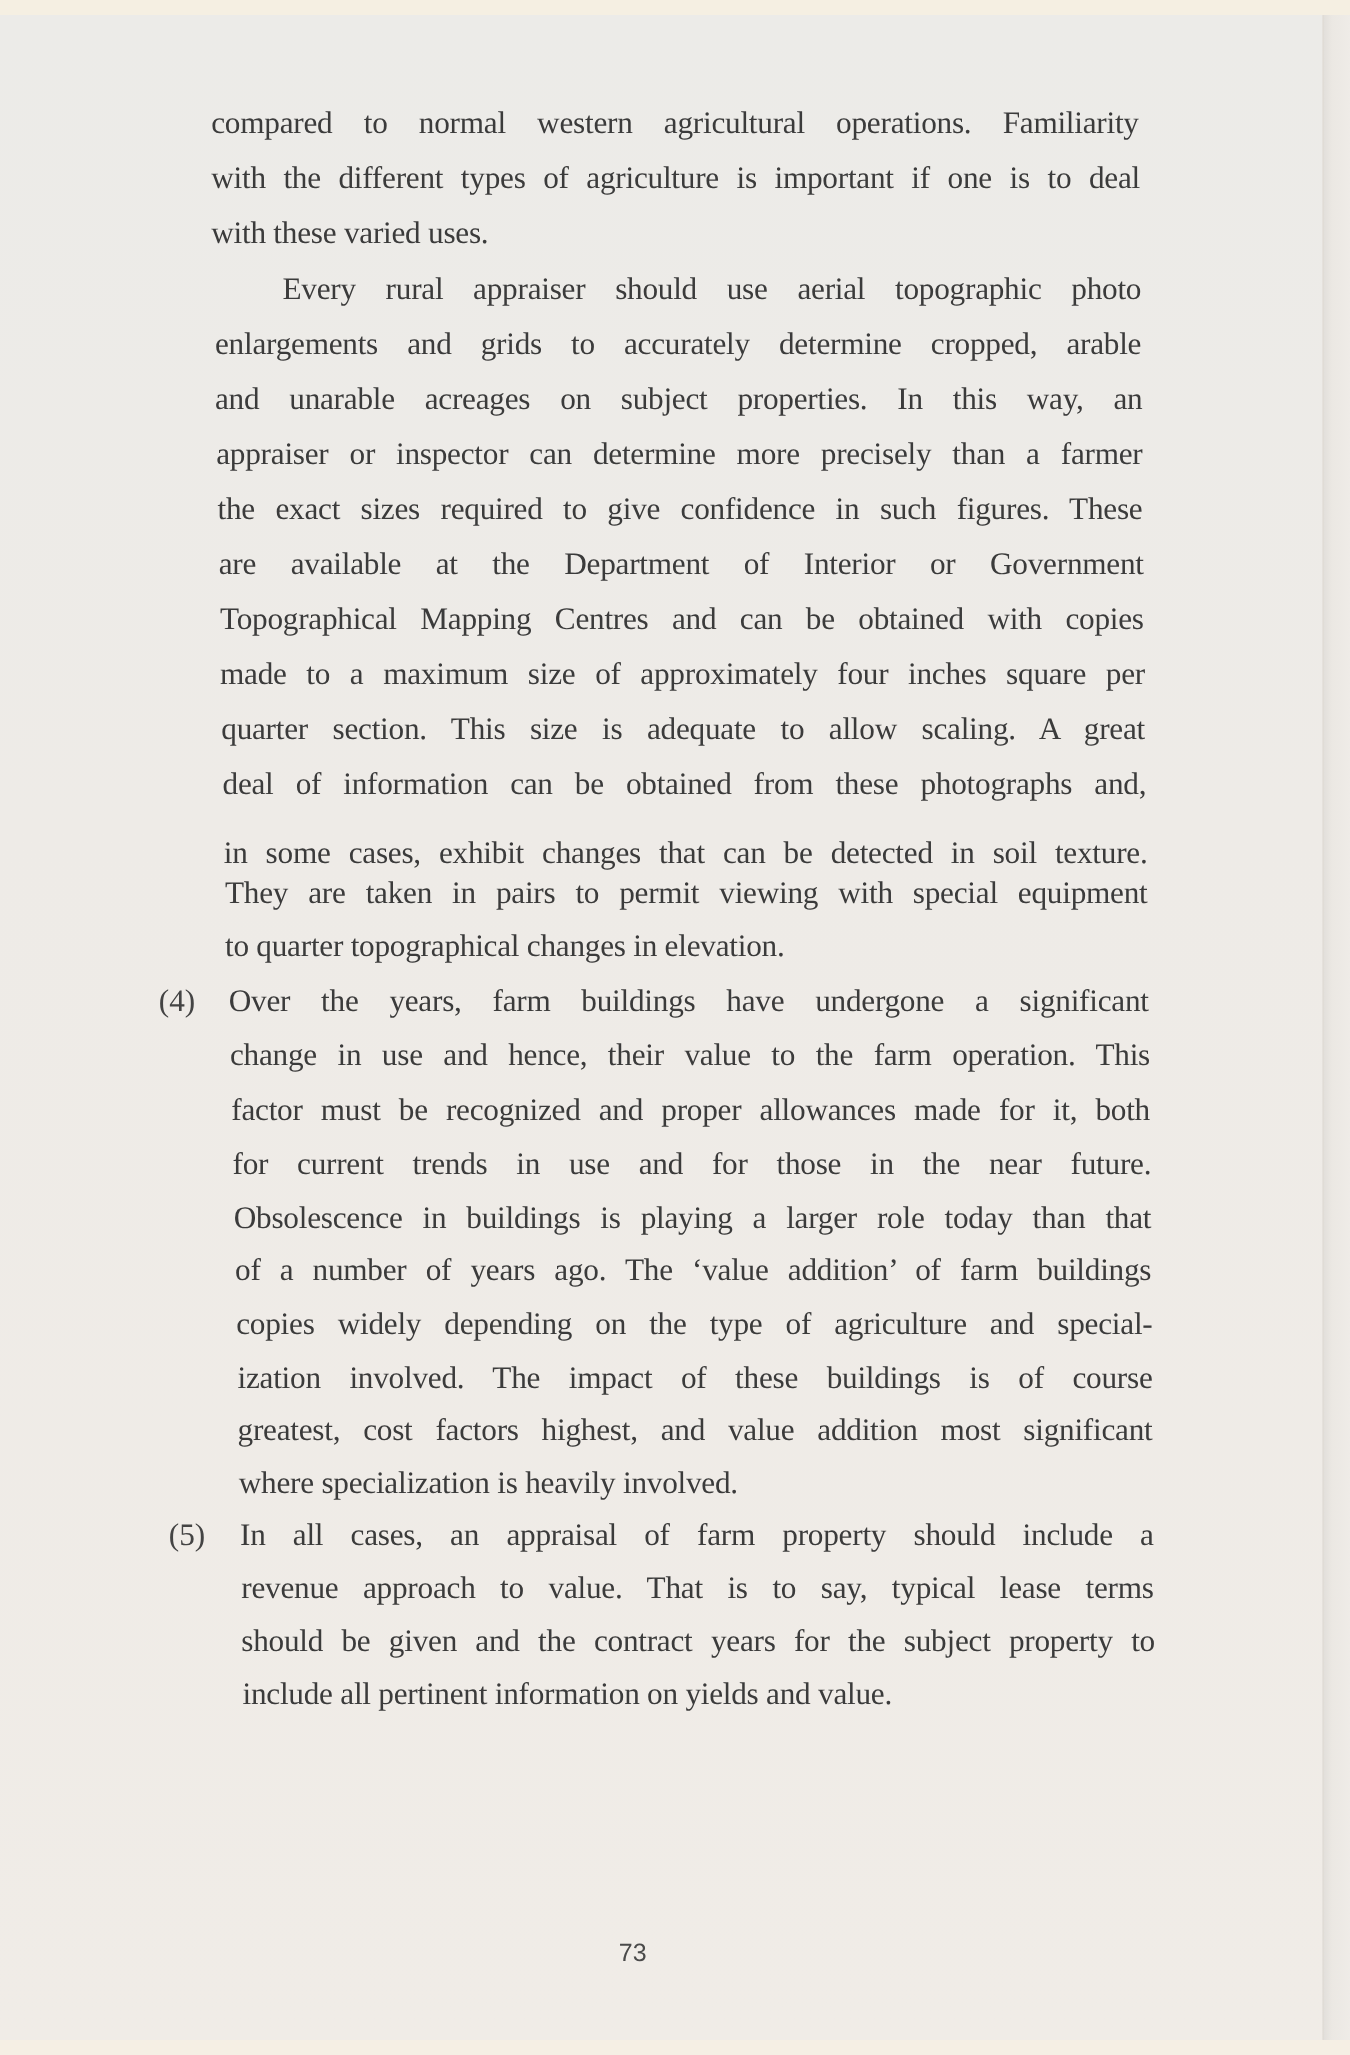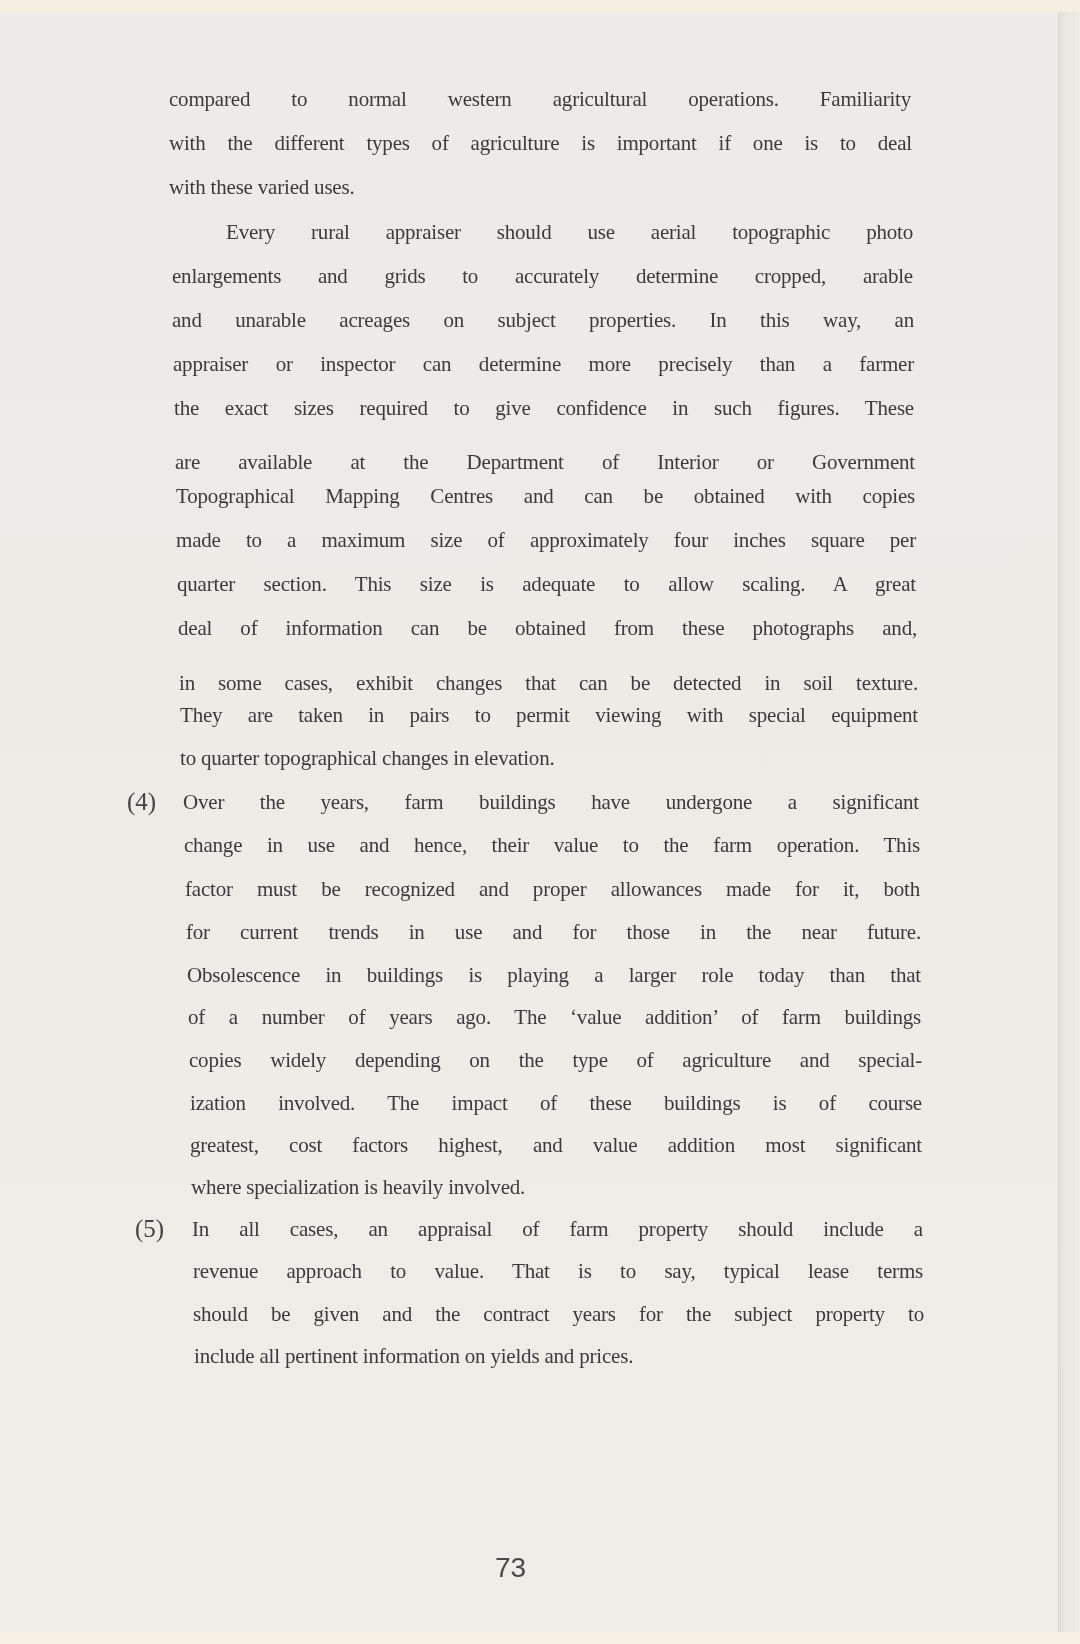--- a/index.html
+++ b/index.html
@@ -35,21 +35,21 @@
       border-left: 1px solid #dcd8d2;
     }
     .bottom-strip {
       position: absolute;
       left: 0; top: 1632px;
       width: 1080px; height: 12px;
       background: #f5efe4;
     }
     .line {
       position: absolute;
-      font-size: 21px;
+      font-size: 25px;
       line-height: 30px;
       white-space: nowrap;
       text-align: justify;
       text-align-last: justify;
       color: #3b3b3b;
       letter-spacing: -0.2px;
     }
     .line.last {
       text-align-last: left;
     }
@@ -57,21 +57,21 @@
       position: absolute;
       font-size: 25px;
       line-height: 30px;
       color: #444;
     }
     .page-number {
       position: absolute;
       left: 495px;
       top: 1552px;
       font-family: "Liberation Sans", "DejaVu Sans", sans-serif;
-      font-size: 28px;
+      font-size: 20px;
       color: #4a4a4a;
     }
   </style>
 </head>
 <body>
 
 <div class="top-strip"></div>
 <div class="page"></div>
 <div class="page-edge"></div>
 <div class="bottom-strip"></div>
@@ -81,21 +81,21 @@
   <div class="line" style="left:169px; top:128px; width:743px;">with the different types of agriculture is important if one is to deal</div>
   <div class="line last" style="left:169px; top:172px; width:743px;">with these varied uses.</div>
 </div>
 
 <div>
   <div class="line" style="left:226px; top:217px; width:687px;">Every rural appraiser should use aerial topographic photo</div>
   <div class="line" style="left:172px; top:261px; width:741px;">enlargements and grids to accurately determine cropped, arable</div>
   <div class="line" style="left:172px; top:305px; width:742px;">and unarable acreages on subject properties. In this way, an</div>
   <div class="line" style="left:173px; top:349px; width:741px;">appraiser or inspector can determine more precisely than a farmer</div>
   <div class="line" style="left:174px; top:393px; width:740px;">the exact sizes required to give confidence in such figures. These</div>
-  <div class="line" style="left:175px; top:437px; width:740px;margin-top:10px;">are available at the Department of Interior or Government</div>
+  <div class="line" style="left:175px; top:437px; width:740px;">are available at the Department of Interior or Government</div>
   <div class="line" style="left:176px; top:481px; width:739px;">Topographical Mapping Centres and can be obtained with copies</div>
   <div class="line" style="left:176px; top:525px; width:740px;">made to a maximum size of approximately four inches square per</div>
   <div class="line" style="left:177px; top:569px; width:739px;">quarter section. This size is adequate to allow scaling. A great</div>
   <div class="line" style="left:178px; top:613px; width:739px;">deal of information can be obtained from these photographs and,</div>
   <div class="line" style="left:179px; top:656px; width:739px;margin-top:12px;">in some cases, exhibit changes that can be detected in soil texture.</div>
   <div class="line" style="left:180px; top:700px; width:738px;">They are taken in pairs to permit viewing with special equipment</div>
   <div class="line last" style="left:180px; top:743px; width:738px;">to quarter topographical changes in elevation.</div>
 </div>
 
 <div>
@@ -110,16 +110,16 @@
   <div class="line" style="left:190px; top:1088px; width:732px;">ization involved. The impact of these buildings is of course</div>
   <div class="line" style="left:190px; top:1130px; width:732px;">greatest, cost factors highest, and value addition most significant</div>
   <div class="line last" style="left:191px; top:1172px; width:731px;">where specialization is heavily involved.</div>
 </div>
 
 <div>
   <span class="num" style="left:135px; top:1214px;">(5)</span>
   <div class="line" style="left:192px; top:1214px; width:731px;">In all cases, an appraisal of farm property should include a</div>
   <div class="line" style="left:193px; top:1256px; width:730px;">revenue approach to value. That is to say, typical lease terms</div>
   <div class="line" style="left:193px; top:1299px; width:731px;">should be given and the contract years for the subject property to</div>
-  <div class="line last" style="left:194px; top:1341px; width:730px;">include all pertinent information on yields and prices.</div>
+  <div class="line last" style="left:194px; top:1341px; width:730px;">include all pertinent information on yields and value.</div>
 </div>
 
 <div class="page-number">73</div>
 
 </body></html>

